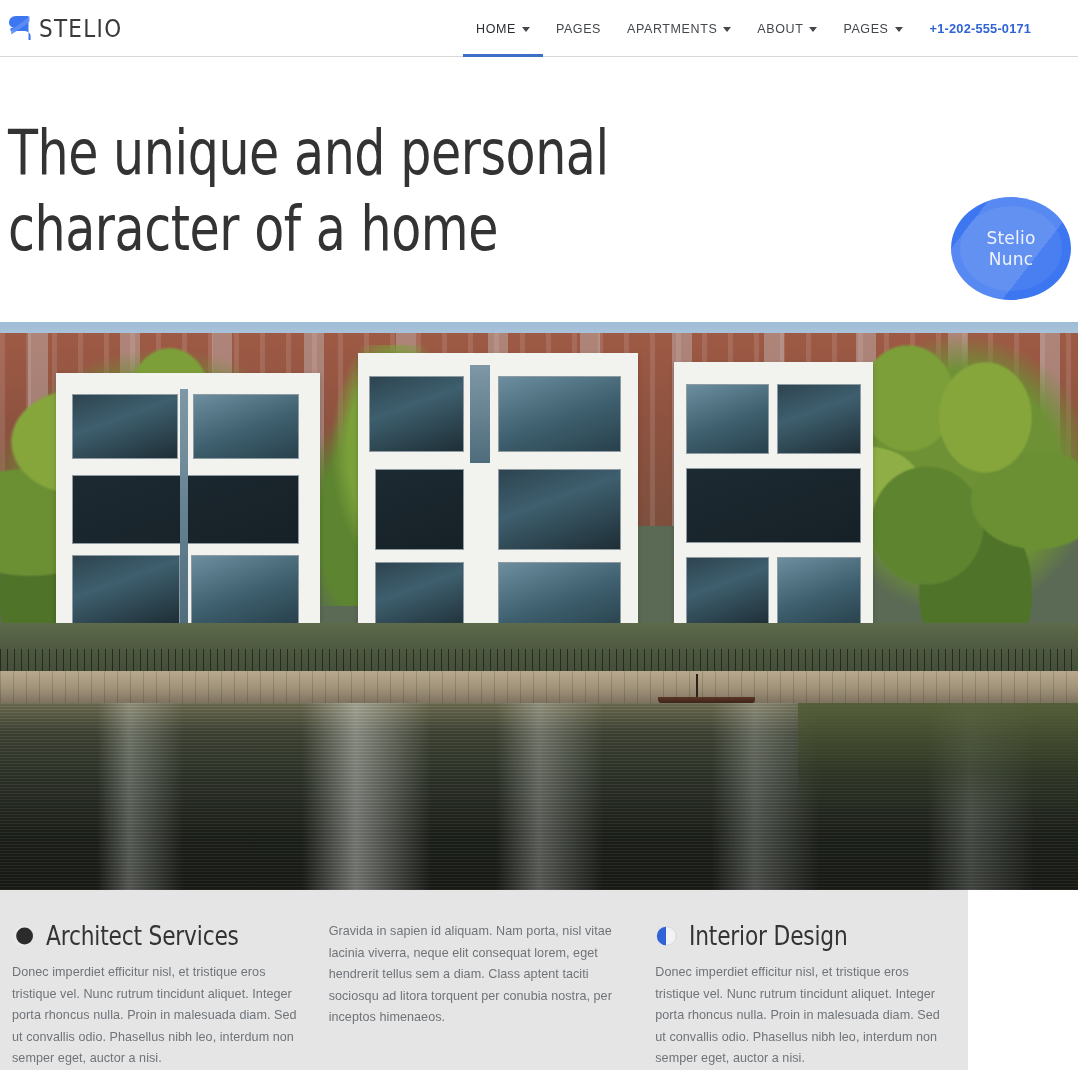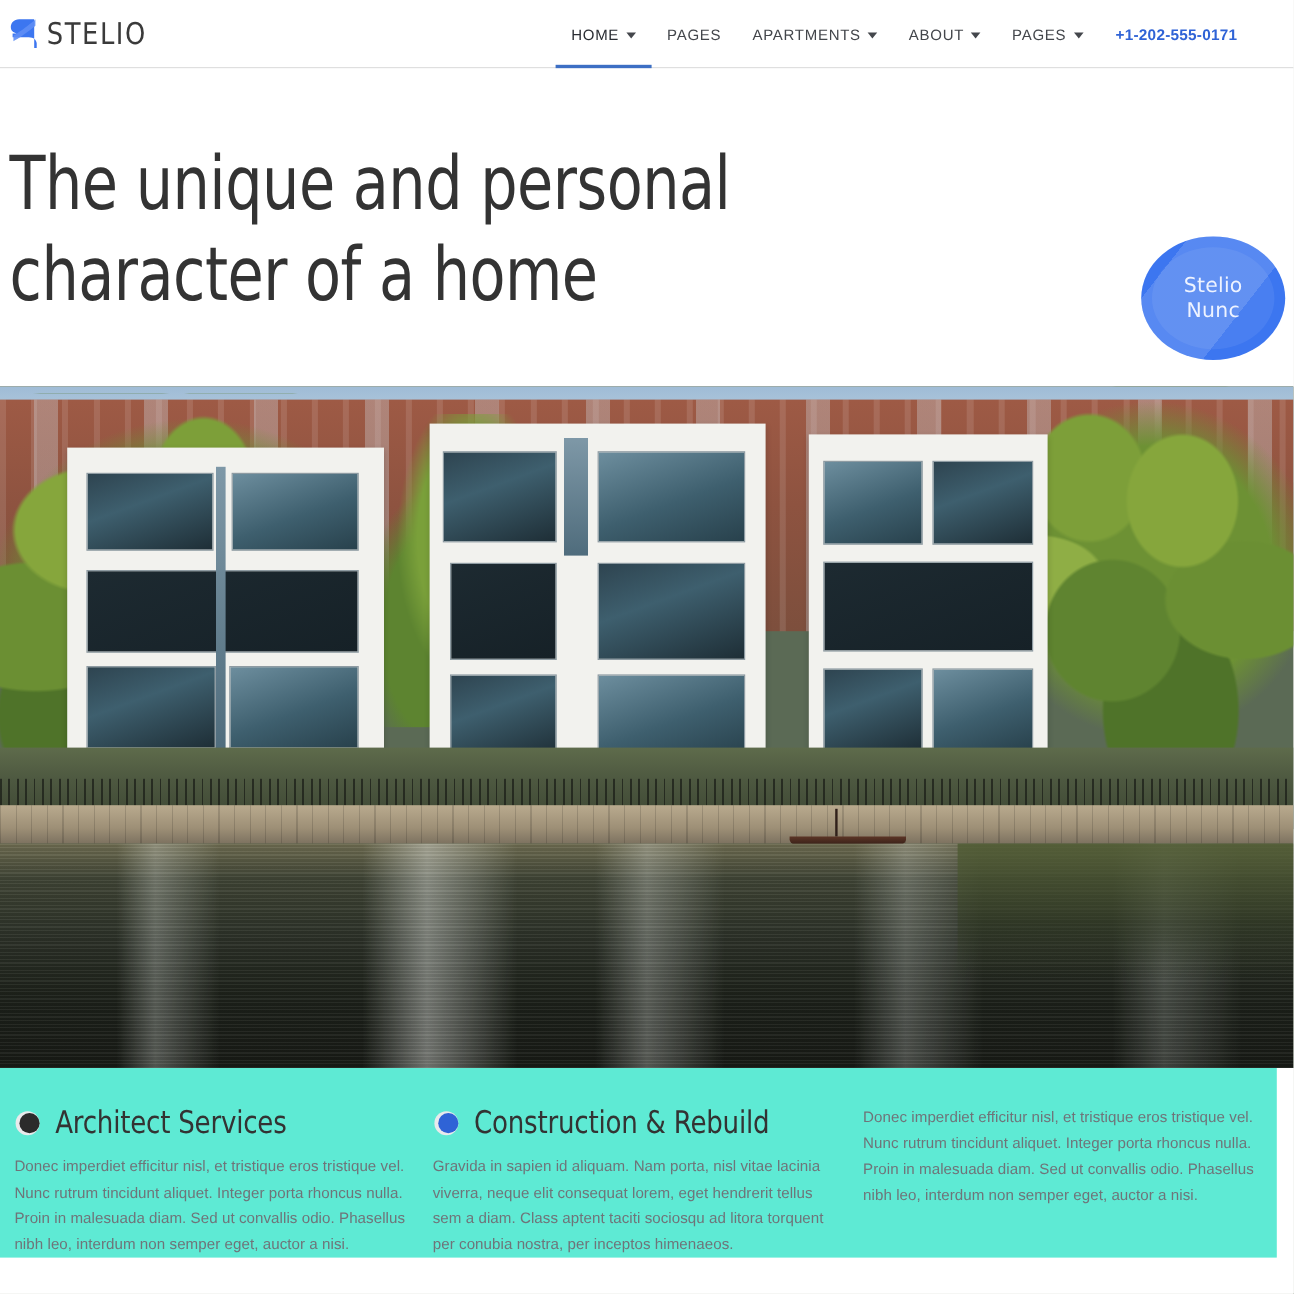--- a/index.html
+++ b/index.html
@@ -302,24 +302,24 @@
        rgba(0,0,0,0.06) 1px 3px);
   }
   .green-right {
     position: absolute; right: 0; top: 67%; width: 26%; height: 20%;
     background: linear-gradient(180deg, rgba(80,92,52,0.85) 0%, rgba(48,58,34,0.5) 60%, rgba(30,36,24,0) 100%);
   }
 
   
   .services {
     position: relative;
-    width: 1064px;
+    width: 968px;
     padding: 31px 0 0 0;
     display: flex;
-    background: #5eead4;
+    background: #e5e5e5;
   }
   .card { width: 33.33%; padding: 0 14px 0 12px; }
   .card:nth-child(2) { padding-left: 6px; }
   .card:nth-child(3) { padding-left: 10px; }
   .card-head {
     display: flex;
     align-items: center;
     gap: 12px;
     margin-bottom: 11px;
   }
@@ -456,29 +456,30 @@
           <circle cx="11" cy="11" r="10" fill="#e9eaec"></circle>
           <circle cx="12.6" cy="11" r="8.4" fill="#2b2b2b"></circle>
         </svg>
       </span>
       <h2 class="card-title">Architect Services</h2>
     </div>
     <p class="card-body">Donec imperdiet efficitur nisl, et tristique eros tristique vel. Nunc rutrum tincidunt aliquet. Integer porta rhoncus nulla. Proin in malesuada diam. Sed ut convallis odio. Phasellus nibh leo, interdum non semper eget, auctor a nisi.</p>
   </article>
 
   <article class="card">
+    <p class="card-body">Gravida in sapien id aliquam. Nam porta, nisl vitae lacinia viverra, neque elit consequat lorem, eget hendrerit tellus sem a diam. Class aptent taciti sociosqu ad litora torquent per conubia nostra, per inceptos himenaeos.</p>
+  </article>
+
+  <article class="card">
     <div class="card-head">
       <span class="svc-icon">
         <svg width="22" height="22" viewBox="0 0 22 22">
-          <circle cx="11" cy="11" r="10" fill="#e9eaec"></circle>
-          <circle cx="12.6" cy="11" r="8.4" fill="#2f63d6"></circle>
+          <circle cx="12" cy="11" r="9.2" fill="#f1f2f4" stroke="#d6d8dc" stroke-width="1"></circle>
+          <path d="M11 1.8 A9.2 9.2 0 0 0 11 20.2 Z" fill="#2f63d6"></path>
+          <path d="M3 11 A8 8 0 0 1 11 3 L11 19 A8 8 0 0 1 3 11 Z" fill="#2f63d6"></path>
         </svg>
       </span>
-      <h2 class="card-title">Construction &amp; Rebuild</h2>
-    </div>
-    <p class="card-body">Gravida in sapien id aliquam. Nam porta, nisl vitae lacinia viverra, neque elit consequat lorem, eget hendrerit tellus sem a diam. Class aptent taciti sociosqu ad litora torquent per conubia nostra, per inceptos himenaeos.</p>
-  </article>
-
-  <article class="card">
+      <h2 class="card-title">Interior Design</h2>
+    </div>
     <p class="card-body">Donec imperdiet efficitur nisl, et tristique eros tristique vel. Nunc rutrum tincidunt aliquet. Integer porta rhoncus nulla. Proin in malesuada diam. Sed ut convallis odio. Phasellus nibh leo, interdum non semper eget, auctor a nisi.</p>
   </article>
 
 </section>
 
 </body></html>

